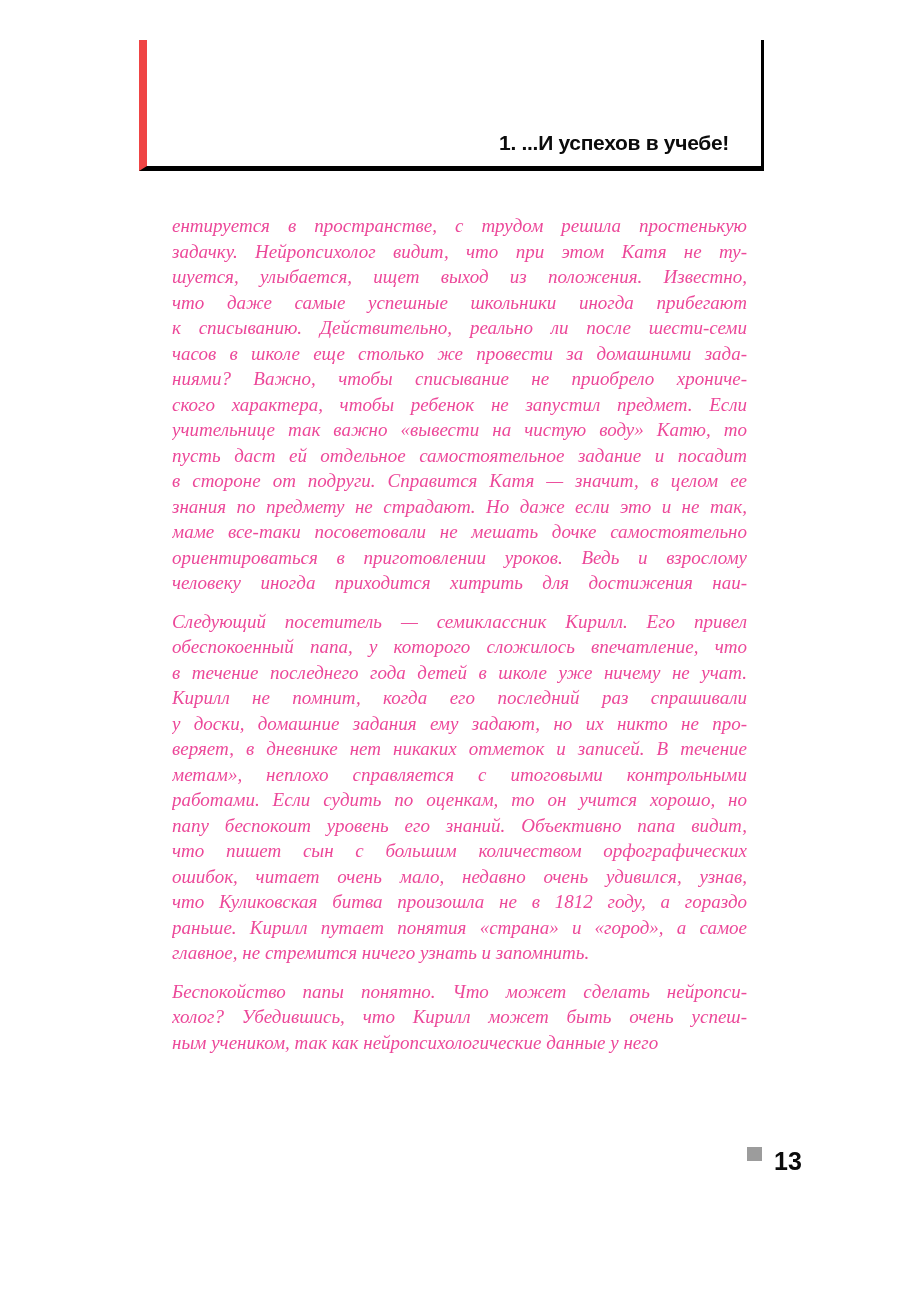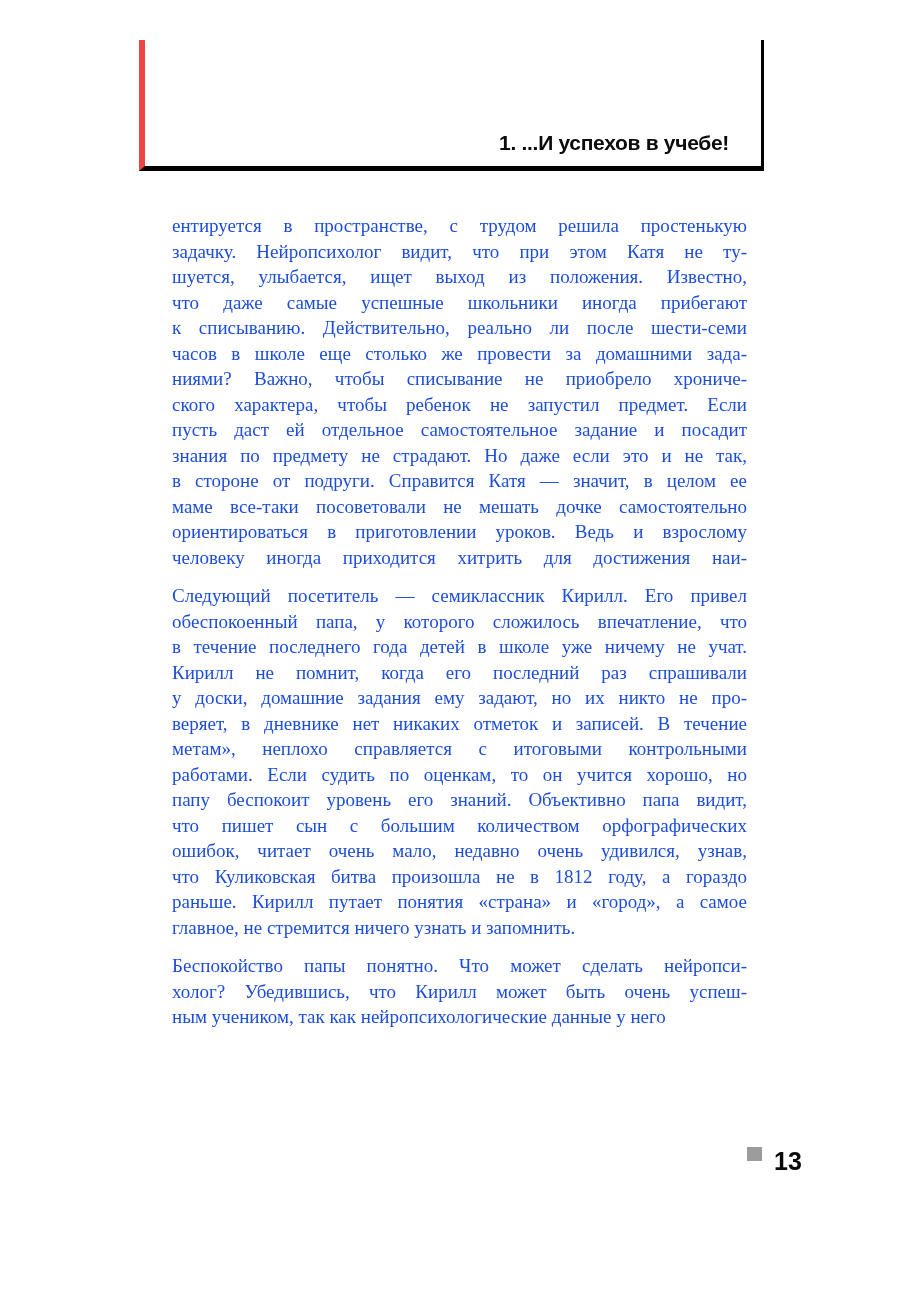--- a/index.html
+++ b/index.html
@@ -14,21 +14,21 @@
   }
 
   
   .header-box {
     position: absolute;
     left: 139px;
     top: 40px;
     width: 625px;
     height: 131px;
     box-sizing: border-box;
-    border-left: 6px solid #ef4444;
+    border-left: 8px solid #ef4444;
     border-right: 3px solid #000;
     border-bottom: 5px solid #000;
     display: flex;
     align-items: flex-end;
     justify-content: flex-end;
     padding: 0 32px 13px 0;
   }
   .chapter-title {
     font-family: "Liberation Sans", sans-serif;
     font-weight: bold;
@@ -40,21 +40,22 @@
   }
 
   
   .text-column {
     position: absolute;
     left: 172px;
     top: 213px;
     width: 575px;
     font-size: 19px;
     line-height: 25.5px;
-    color: #1d4ed8;
+    color: #ec4899;
+    font-style: italic;
   }
   .paragraph { margin: 0 0 13px 0; }
   .text-line {
     height: 25.5px;
     overflow: hidden;
     text-align: justify;
     text-align-last: justify;
     -moz-text-align-last: justify;
   }
   .text-line.last {
@@ -91,23 +92,24 @@
 <main class="text-column">
     <div class="paragraph">
       <div class="text-line">ентируется в пространстве, с трудом решила простенькую</div>
       <div class="text-line">задачку. Нейропсихолог видит, что при этом Катя не ту-</div>
       <div class="text-line">шуется, улыбается, ищет выход из положения. Известно,</div>
       <div class="text-line">что даже самые успешные школьники иногда прибегают</div>
       <div class="text-line">к списыванию. Действительно, реально ли после шести-семи</div>
       <div class="text-line">часов в школе еще столько же провести за домашними зада-</div>
       <div class="text-line">ниями? Важно, чтобы списывание не приобрело хрониче-</div>
       <div class="text-line">ского характера, чтобы ребенок не запустил предмет. Если</div>
+      <div class="text-line">учительнице так важно «вывести на чистую воду» Катю, то</div>
       <div class="text-line">пусть даст ей отдельное самостоятельное задание и посадит</div>
+      <div class="text-line">в стороне от подруги. Справится Катя — значит, в целом ее</div>
       <div class="text-line">знания по предмету не страдают. Но даже если это и не так,</div>
-      <div class="text-line">в стороне от подруги. Справится Катя — значит, в целом ее</div>
       <div class="text-line">маме все-таки посоветовали не мешать дочке самостоятельно</div>
       <div class="text-line">ориентироваться в приготовлении уроков. Ведь и взрослому</div>
       <div class="text-line">человеку иногда приходится хитрить для достижения наи-</div>
     </div>
     <div class="paragraph">
       <div class="text-line">Следующий посетитель — семиклассник Кирилл. Его привел</div>
       <div class="text-line">обеспокоенный папа, у которого сложилось впечатление, что</div>
       <div class="text-line">в течение последнего года детей в школе уже ничему не учат.</div>
       <div class="text-line">Кирилл не помнит, когда его последний раз спрашивали</div>
       <div class="text-line">у доски, домашние задания ему задают, но их никто не про-</div>

